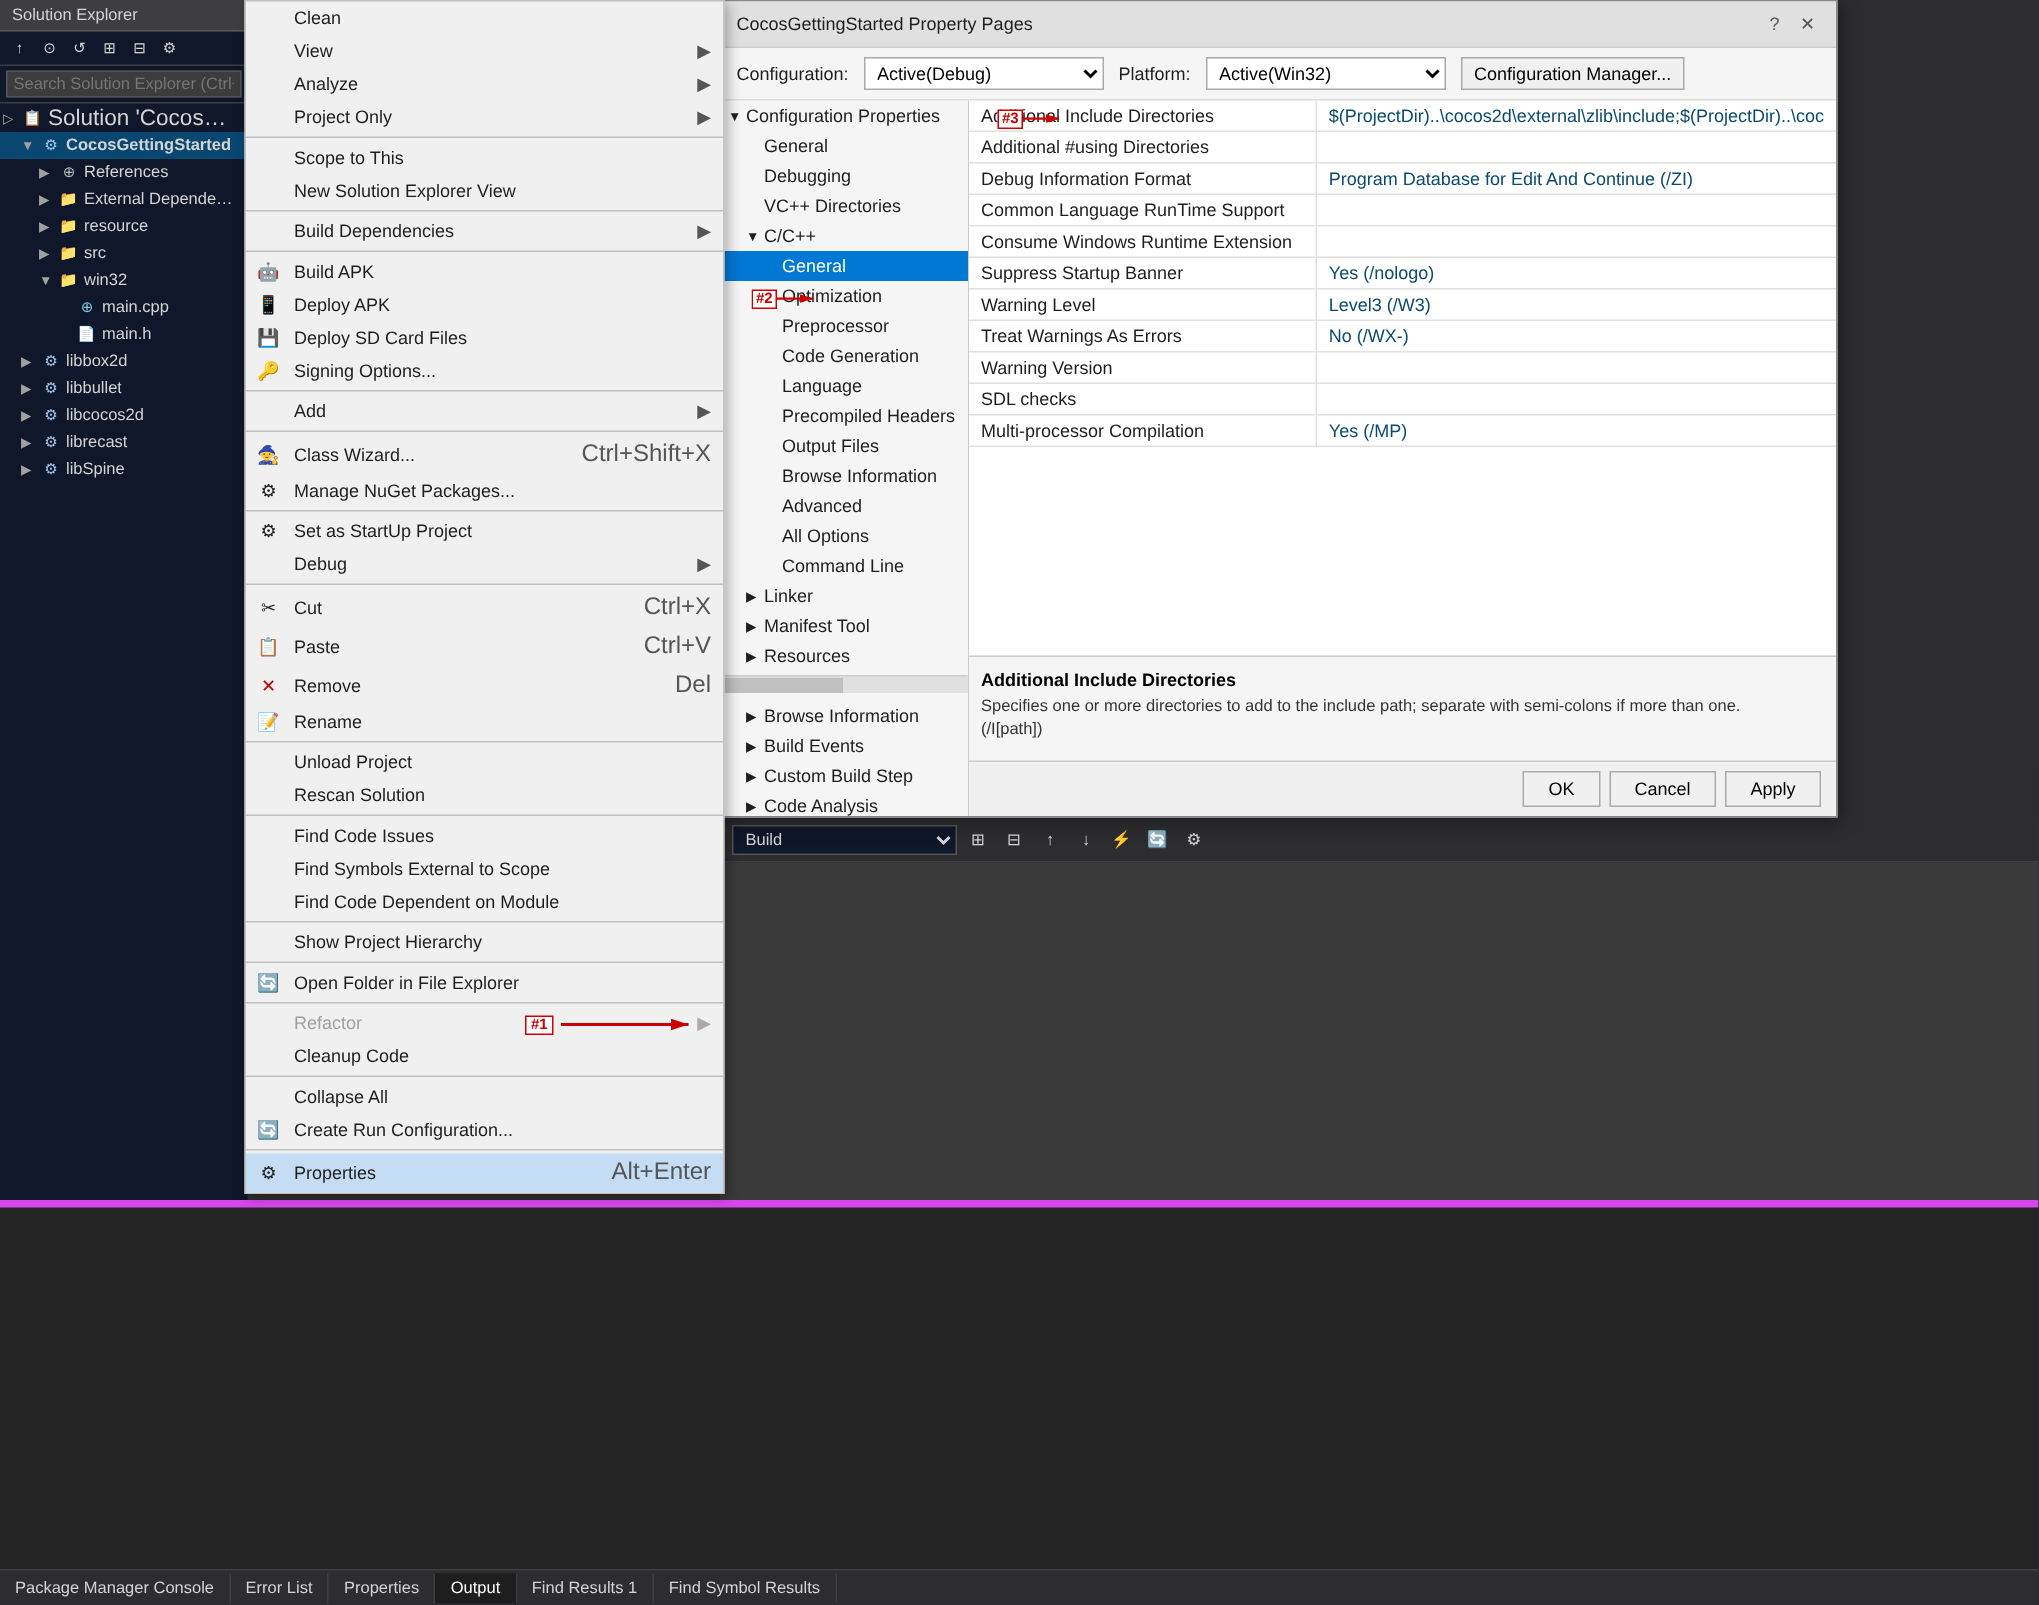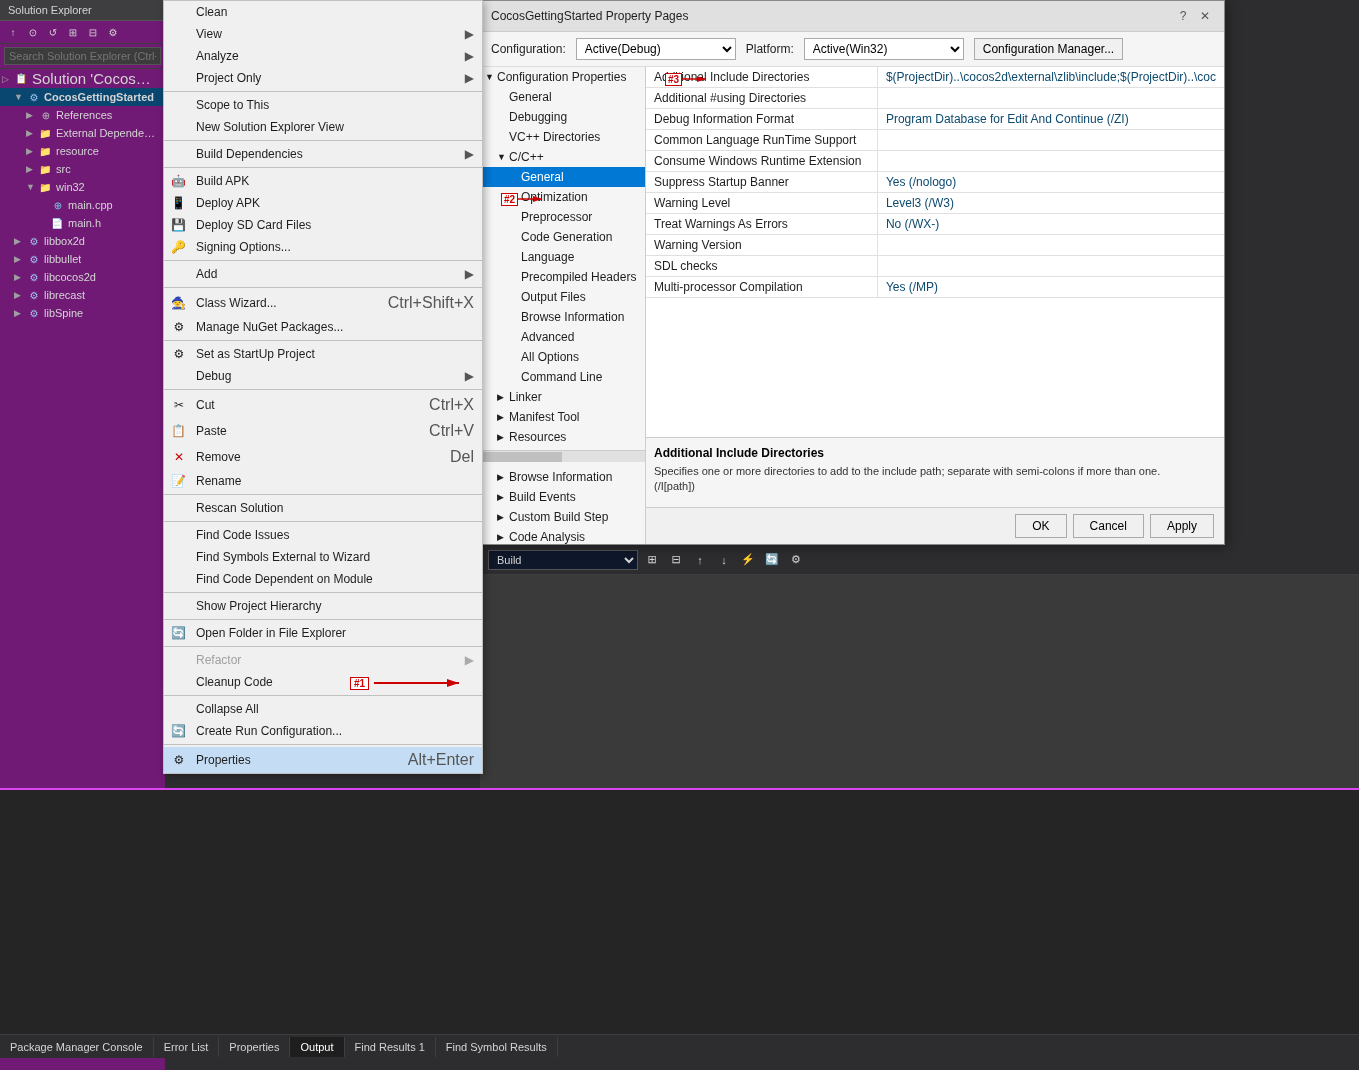--- a/index.html
+++ b/index.html
@@ -13,21 +13,21 @@
       position: relative;
     }
 
     
     .solution-explorer {
       position: absolute;
       left: 0;
       top: 0;
       width: 165px;
       height: 1070px;
-      background: #701a75;
+      background: #0f172a;
       color: #d4d4d4;
     }
 
     .solution-explorer-header {
       background: #3e3e40;
       padding: 4px 8px;
       font-size: 11px;
       color: #d4d4d4;
       border-bottom: 1px solid #555;
       display: flex;
@@ -345,26 +345,26 @@
       padding: 0 16px;
       border: 1px solid #aaa;
       background: #f0f0f0;
       font-size: 12px;
       cursor: pointer;
     }
 
     
     .bottom-panel {
       position: absolute;
-      bottom: 12px;
+      bottom: 0;
       left: 0;
       right: 0;
       height: 270px;
       background: #252526;
-      border-top: 2px solid #d946ef;
+      border-top: 5px solid #d946ef;
     }
 
     .bottom-tab {
       padding: 4px 10px;
       font-size: 11px;
       color: #d4d4d4;
       cursor: pointer;
       border-right: 1px solid #3e3e40;
       white-space: nowrap;
     }
@@ -581,28 +581,31 @@
     <span class="menu-icon" style="color:#cc0000; font-size:12px;">✕</span>
     <span>Remove</span>
     <span class="shortcut">Del</span>
   </div>
   <div class="menu-item">
     <span class="menu-icon" style="font-size:12px;">📝</span>
     <span>Rename</span>
   </div>
   <div class="menu-separator"></div>
   <div class="menu-item">
+    <span>Unload Project</span>
+  </div>
+  <div class="menu-item">
     <span>Rescan Solution</span>
   </div>
   <div class="menu-separator"></div>
   <div class="menu-item">
     <span>Find Code Issues</span>
   </div>
   <div class="menu-item">
-    <span>Find Symbols External to Wizard</span>
+    <span>Find Symbols External to Scope</span>
   </div>
   <div class="menu-item">
     <span>Find Code Dependent on Module</span>
   </div>
   <div class="menu-separator"></div>
   <div class="menu-item">
     <span>Show Project Hierarchy</span>
   </div>
   <div class="menu-separator"></div>
   <div class="menu-item">

